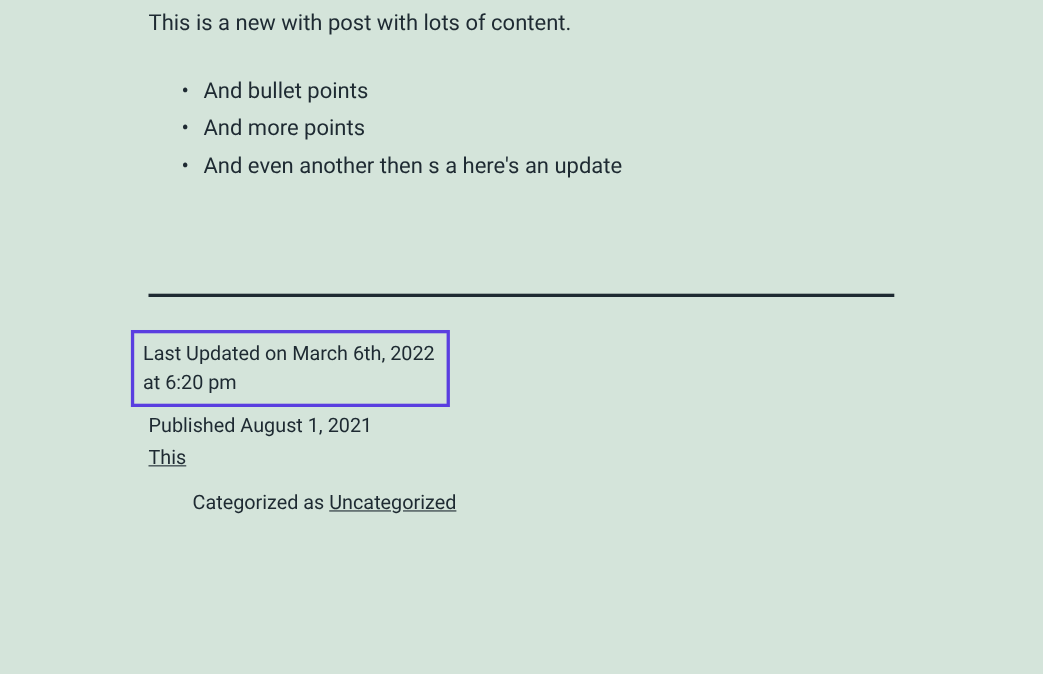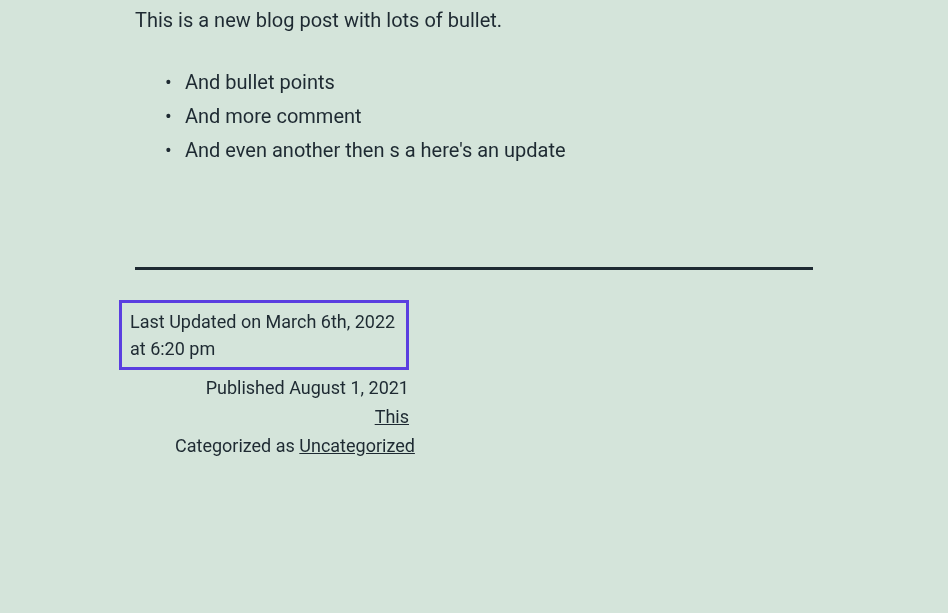--- a/index.html
+++ b/index.html
@@ -57,55 +57,55 @@
       color: #1e2a32;
       line-height: 1.5;
       flex-direction: column;
     }
     .meta-left {
       flex: 1;
     }
     .meta-right {
       text-align: left;
       padding-left: 40px;
+      margin-top: 12px;
     }
     .highlighted-box {
       border: 3px solid #5a3ee0;
       padding: 5px 8px;
       display: inline-block;
       margin-left: -16px;
       margin-bottom: 4px;
       max-width: 290px;
     }
     .meta-line {
       margin-bottom: 2px;
-      text-align: right;
     }
     .link {
       text-decoration: underline;
       color: #1e2a32;
       cursor: pointer;
     }
     .comment-heading {
       font-size: 46px;
       font-weight: 400;
       color: #1e2a32;
       margin-top: 95px;
       letter-spacing: -0.5px;
     }
   </style>
 </head>
 <body>
 
 <div class="content">
-  <p class="intro-text">This is a new blog post with lots of bullet.</p>
+  <p class="intro-text">This is a new with post with lots of content.</p>
 
   <ul class="bullet-list">
     <li>And bullet points</li>
-    <li>And more comment</li>
+    <li>And more points</li>
     <li>And even another then s a here's an update</li>
   </ul>
 
   <hr class="separator">
 
   <div class="meta-section">
     <div class="meta-left">
       <div class="highlighted-box">
         <span>Last Updated on March 6th, 2022 at 6:20 pm</span>
       </div>

